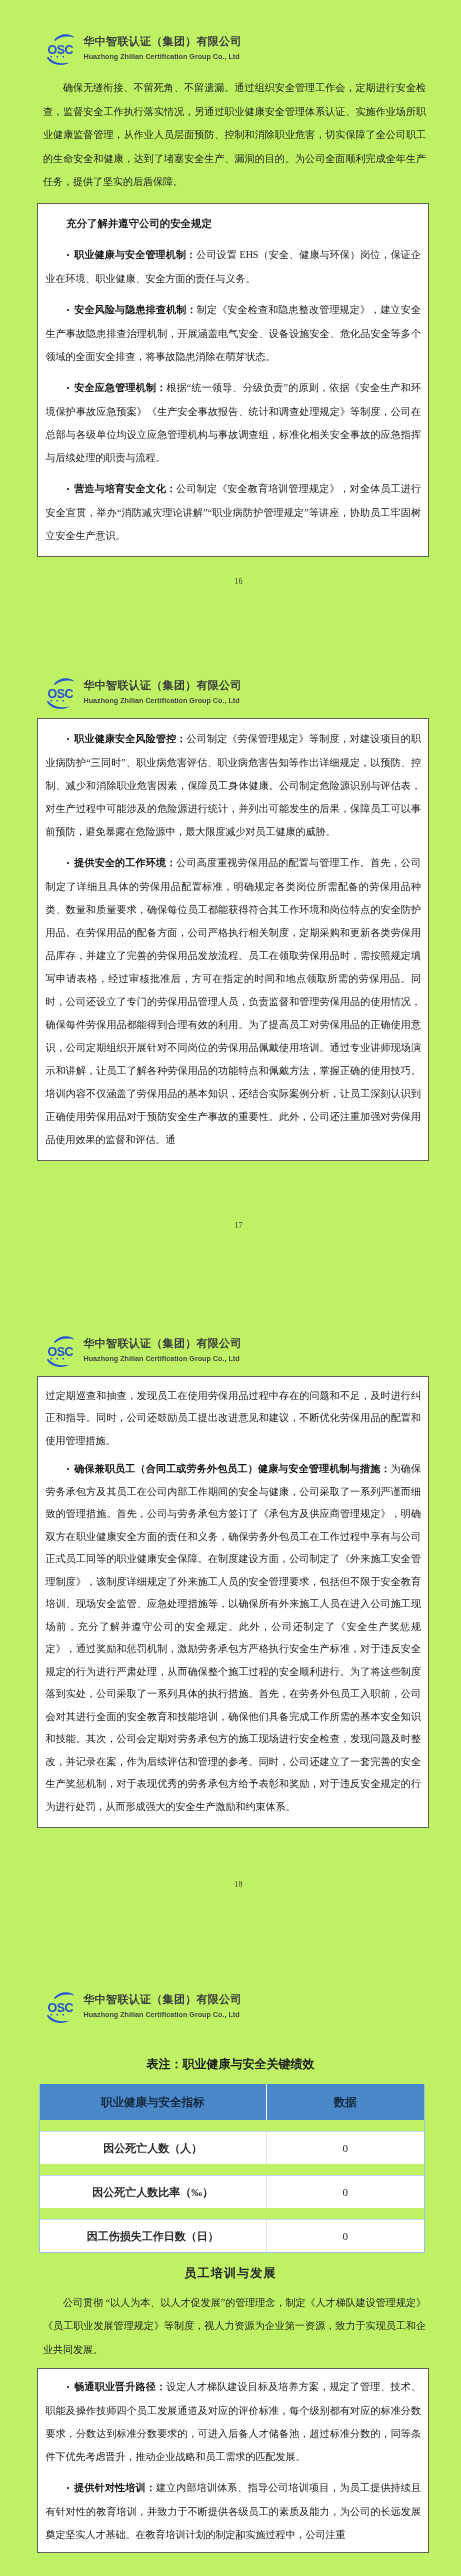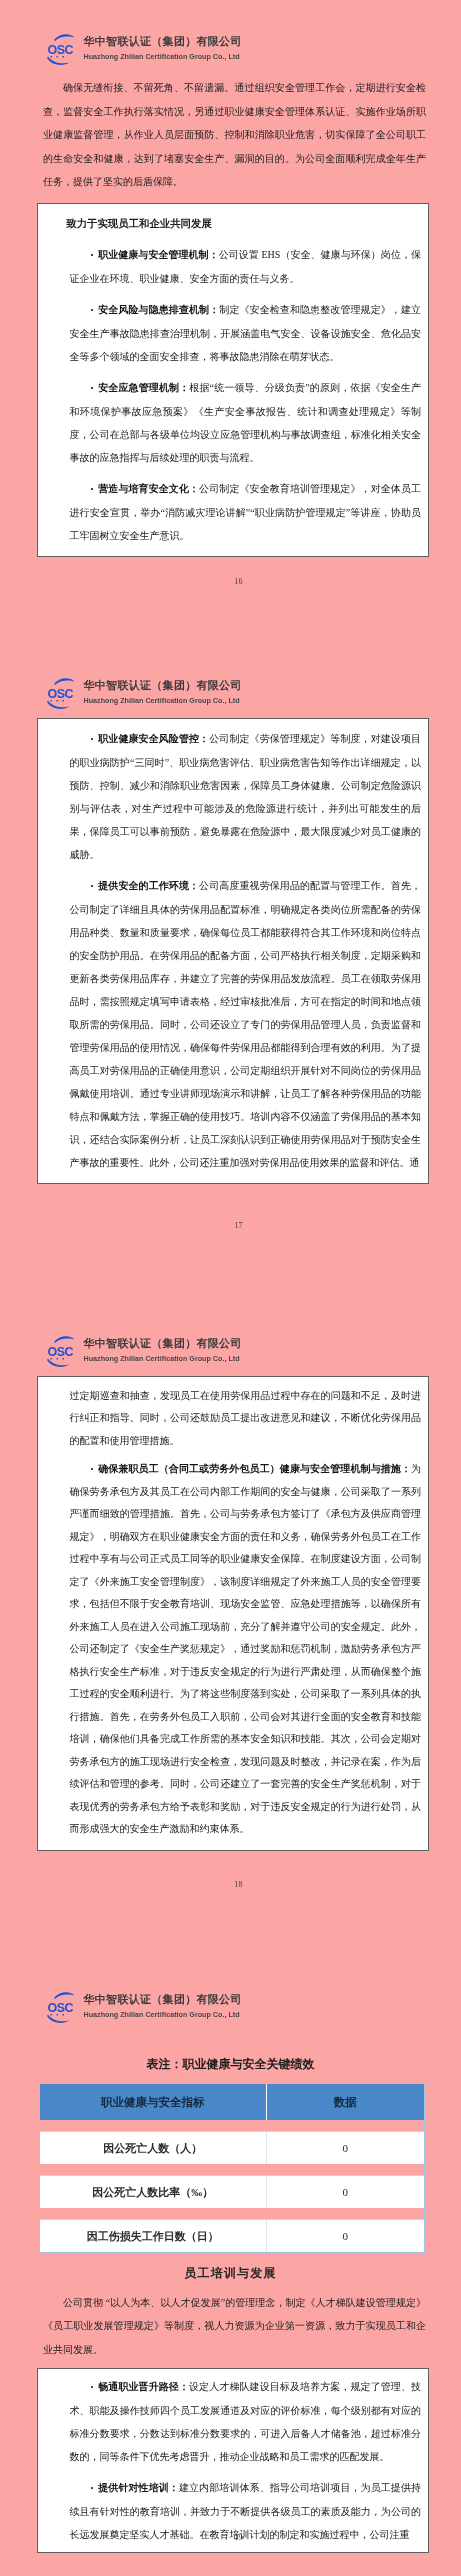--- a/index.html
+++ b/index.html
@@ -2,21 +2,21 @@
 <html style="font-size:9.2px"><head>
 <meta charset="utf-8">
 <style>
   * { margin:0; padding:0; box-sizing:border-box; }
   html,body { background:#ffffff; }
   body {
     width:461px; height:2576px; position:relative;
     font-family:"Liberation Serif","DejaVu Serif",serif;
     color:#1c1c1c;
   }
-  .page { position:absolute; left:0; width:461px; height:644px; overflow:hidden; background:#fca5a5; }
+  .page { position:absolute; left:0; width:461px; height:644px; overflow:hidden; background:#bef264; }
   .page.p1 { top:0; } .page.p2 { top:644px; } .page.p3 { top:1288px; } .page.p4 { top:1932px; }
 
   
   .doc-header { display:flex; align-items:flex-start; margin:32px 35px 0 46px; height:36px; }
   .p3 .doc-header { margin-top:46px; }
   .p4 .doc-header { margin-top:58px; }
   .logo-wrap { width:30px; height:36px; flex:0 0 auto; margin-right:7.5px; }
   .names { padding-top:2.3px; }
   .name-zh { font-size:11px; font-weight:bold; color:#3b3b3b; letter-spacing:0.3px; }
   .name-en { font-size:7.2px; font-weight:bold; color:#474747;
@@ -29,21 +29,21 @@
   }
   .measure-box {
     margin:9.2px 32px 0 37px; border:1.2px solid #5f5f5f;
     padding:8px 7px 9.2px 7.5px; background:#fff;
   }
   .p2 .measure-box, .p3 .measure-box { margin-top:5.8px; }
   .p4 .measure-box { margin-top:7px; padding-top:5.8px; padding-bottom:5.8px; }
   .box-title { font-weight:bold; font-size:10.4px; line-height:23px; text-indent:2em; }
   .bullet-para {
     font-size:10px; line-height:23px; text-align:justify;
-    text-indent:2.1em; margin-top:8px; color:#161616;margin-left:24px;
+    text-indent:2.1em; margin-top:8px; color:#161616;
   }
   .p3 .bullet-para { line-height:22.5px; margin-top:5.8px; }
   .measure-box .bullet-para:first-child { margin-top:0; }
   .cont-para { text-indent:0; margin-top:0; }
   .bullet { font-size:8.6px; margin-right:4.6px; }
   .lead { font-weight:bold; }
 
   .page-num {
     position:absolute; top:577px; left:0; width:100%; text-align:center;
     font-size:8px; color:#3d3d3d;padding-left:16px;
@@ -82,21 +82,21 @@
     </span>
     <div class="names">
       <div class="name-zh">华中智联认证（集团）有限公司</div>
       <div class="name-en">Huazhong Zhilian Certification Group Co., Ltd</div>
     </div>
   </header>
 
   <p class="body-para">确保无缝衔接、不留死角、不留遗漏。通过组织安全管理工作会，定期进行安全检查，监督安全工作执行落实情况，另通过职业健康安全管理体系认证、实施作业场所职业健康监督管理，从作业人员层面预防、控制和消除职业危害，切实保障了全公司职工的生命安全和健康，达到了堵塞安全生产、漏洞的目的。为公司全面顺利完成全年生产任务，提供了坚实的后盾保障。</p>
 
   <div class="measure-box">
-    <div class="box-title">致力于实现员工和企业共同发展</div>
+    <div class="box-title">充分了解并遵守公司的安全规定</div>
     <p class="bullet-para"><span class="bullet">•</span><span class="lead">职业健康与安全管理机制：</span><span>公司设置 EHS（安全、健康与环保）岗位，保证企业在环境、职业健康、安全方面的责任与义务。</span></p>
     <p class="bullet-para"><span class="bullet">•</span><span class="lead">安全风险与隐患排查机制：</span><span>制定《安全检查和隐患整改管理规定》，建立安全生产事故隐患排查治理机制，开展涵盖电气安全、设备设施安全、危化品安全等多个领域的全面安全排查，将事故隐患消除在萌芽状态。</span></p>
     <p class="bullet-para"><span class="bullet">•</span><span class="lead">安全应急管理机制：</span><span>根据“统一领导、分级负责”的原则，依据《安全生产和环境保护事故应急预案》《生产安全事故报告、统计和调查处理规定》等制度，公司在总部与各级单位均设立应急管理机构与事故调查组，标准化相关安全事故的应急指挥与后续处理的职责与流程。</span></p>
     <p class="bullet-para"><span class="bullet">•</span><span class="lead">营造与培育安全文化：</span><span>公司制定《安全教育培训管理规定》，对全体员工进行安全宣贯，举办“消防减灾理论讲解”“职业病防护管理规定”等讲座，协助员工牢固树立安全生产意识。</span></p>
   </div>
 
   <div class="page-num">16</div>
 </div>
 
 <div class="page p2">

